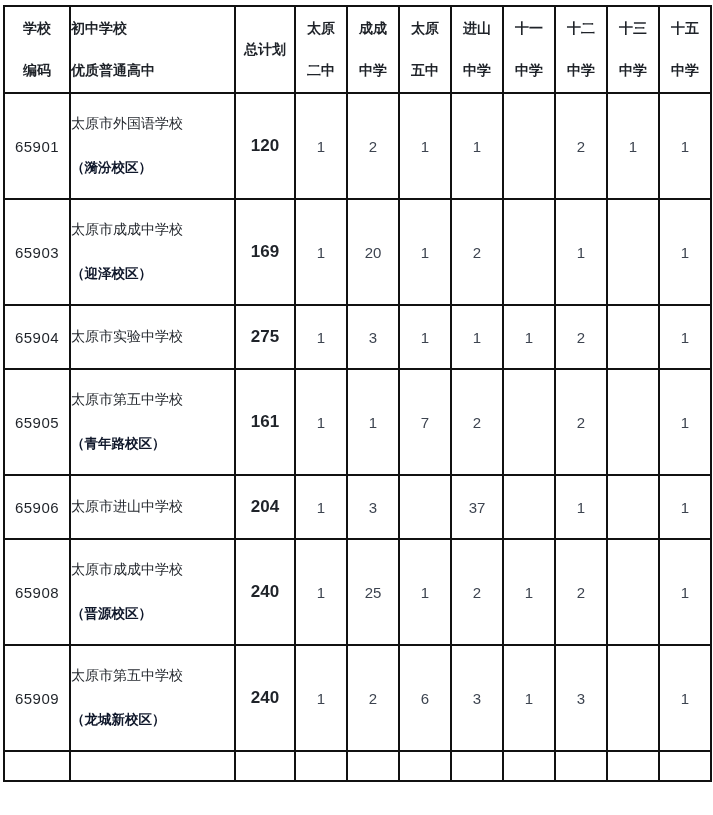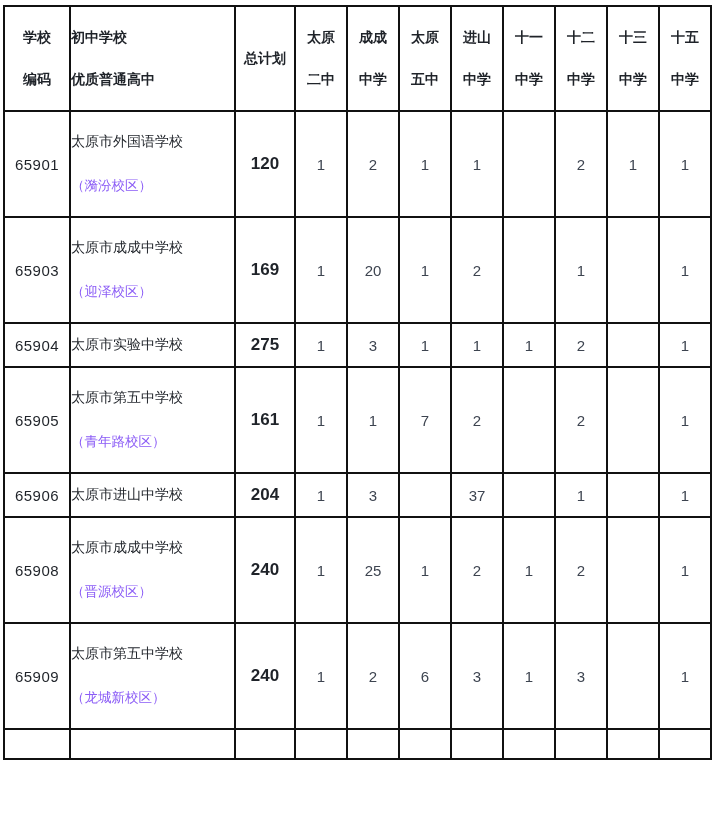--- a/index.html
+++ b/index.html
@@ -6,33 +6,33 @@
   html,body { background:#ffffff; }
   body {
     width:713px; height:815px; overflow:hidden;
     font-family:"Liberation Sans","DejaVu Sans",sans-serif;
     color:#1f2329;
   }
   .wrap { padding:5px 0 0 3px; }
   table { border-collapse:collapse; table-layout:fixed; background:#fff; }
   td { border:2px solid #111111; vertical-align:middle; text-align:center; overflow:hidden; }
 
-  tr.header-row { height:105px; }
+  tr.header-row { height:87px; }
   tr.row { height:106px; }
-  tr.row.short { height:44px; }
+  tr.row.short { height:64px; }
   tr.partial { height:30px; }
 
   .stack { display:flex; flex-direction:column; justify-content:center; align-items:center; gap:24px; }
   .stack.left { align-items:flex-start; text-align:left; }
   .stack.namegap { gap:26px; }
 
   .hdr  { font-weight:bold; font-size:14px; color:#1f2329; }
   .code  { font-weight:normal; font-size:15px; color:#1f2329; letter-spacing:.5px; }
   .name  { font-weight:normal; font-size:14px; color:#1f2329; }
-  .campus{ font-weight:normal; font-size:13.5px; color:#8b5cf6; }
+  .campus{ font-weight:bold; font-size:13.5px; color:#0f172a; }
   .total { font-weight:bold; font-size:17px; color:#1f2329; }
   .num   { font-weight:normal; font-size:15px; color:#3d4450; }
 </style>
 </head>
 <body>
 
 <div class="wrap">
   <table>
     <colgroup>
       <col style="width:66px">

